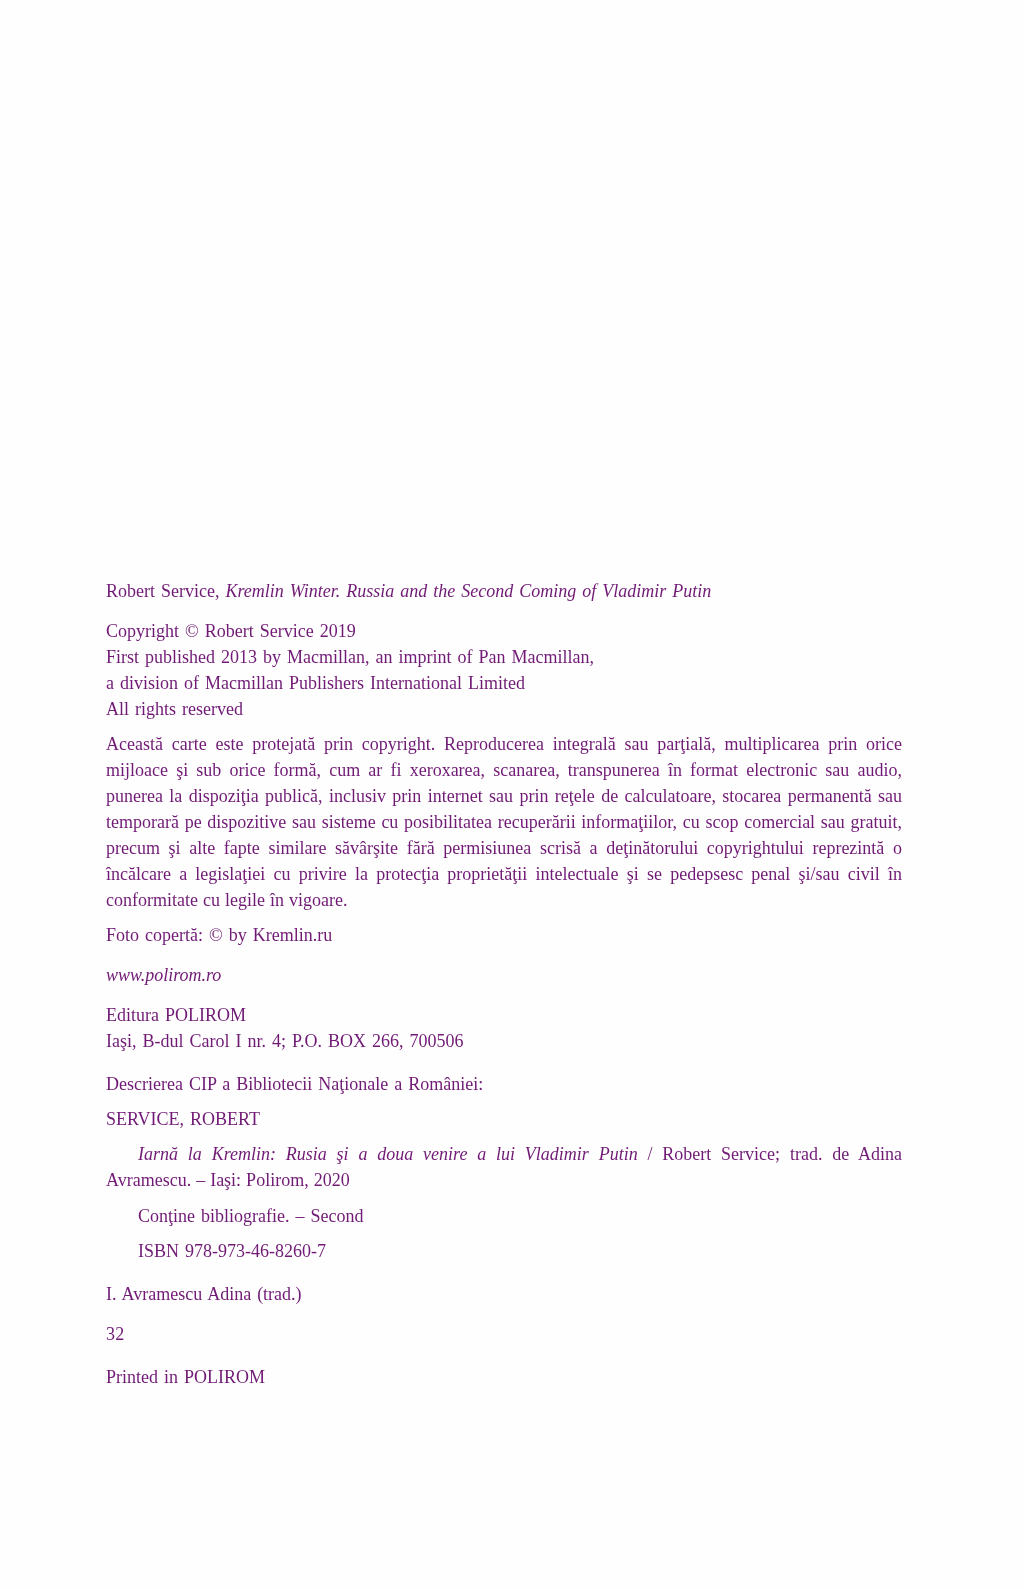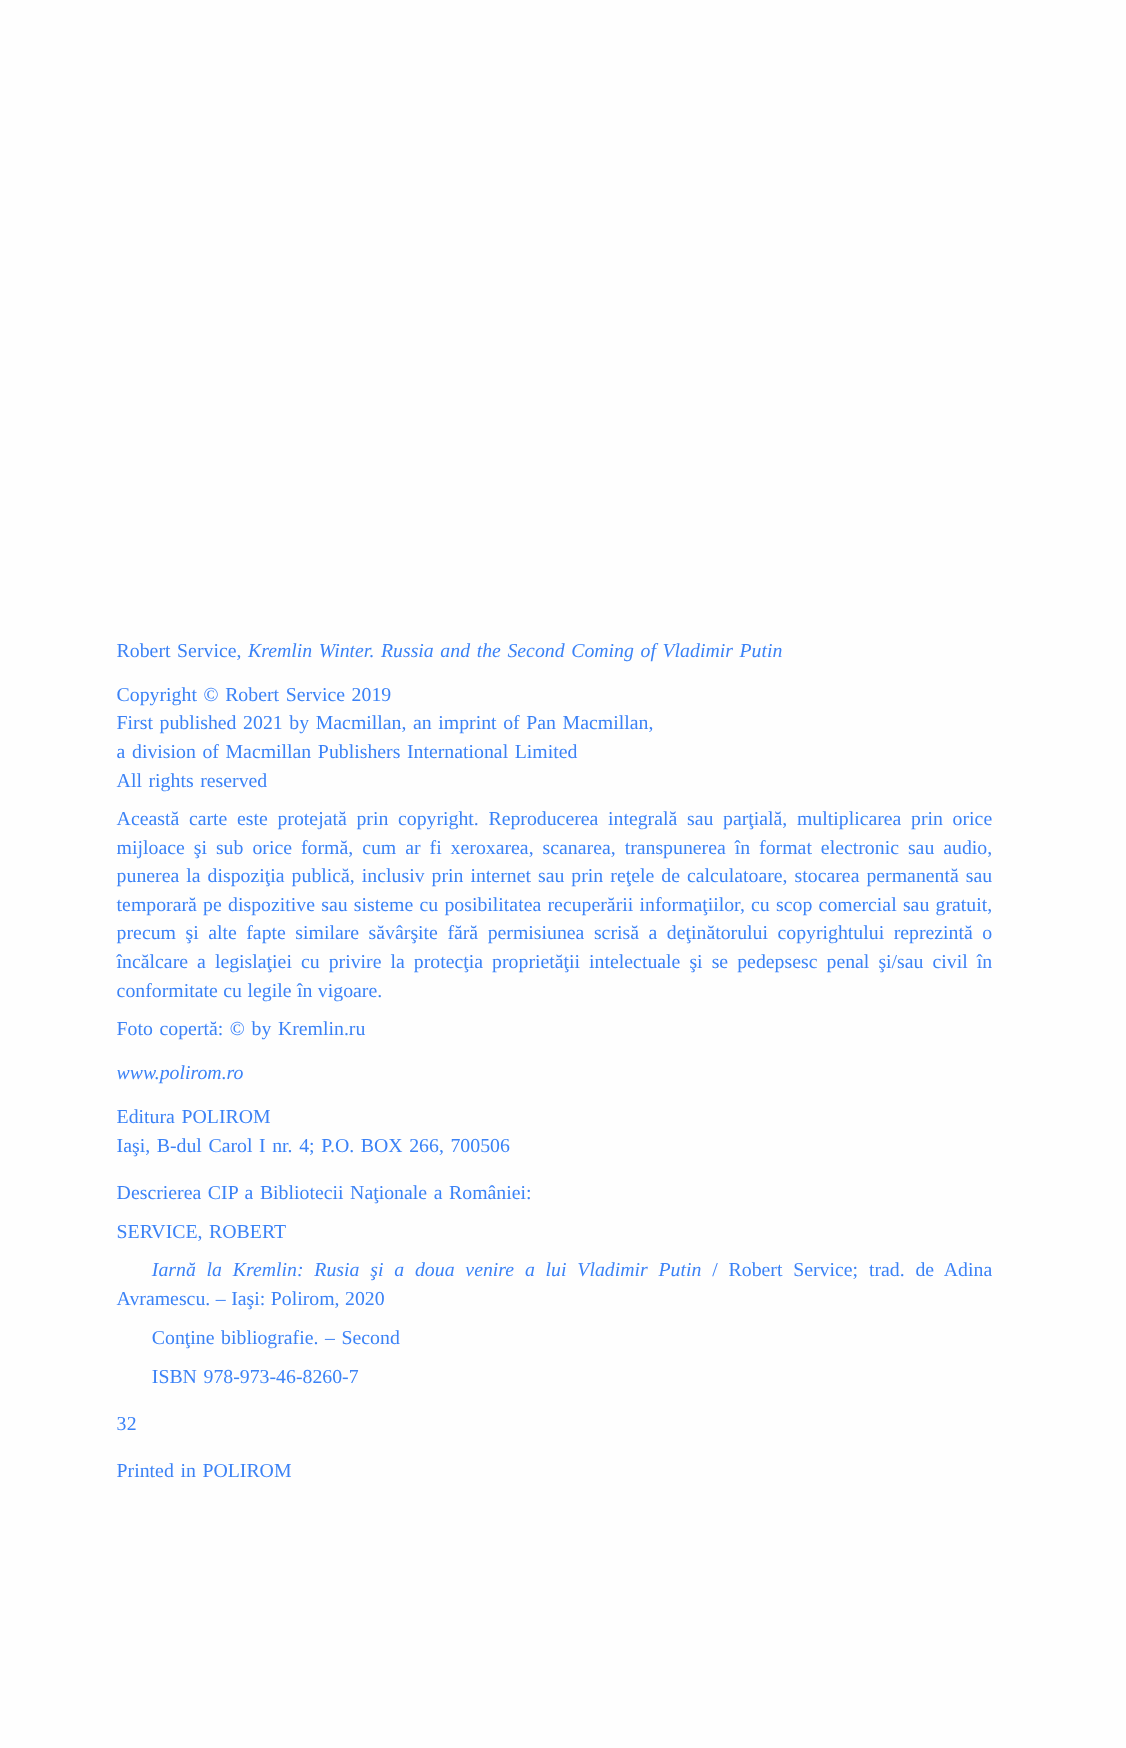--- a/index.html
+++ b/index.html
@@ -7,21 +7,21 @@
     background: #ffffff;
     width: 1024px;
     height: 1589px;
     overflow: hidden;
   }
   .page {
     position: relative;
     width: 1024px;
     height: 1589px;
     background: #fefefe;
-    color: #3b82f6;
+    color: #701a75;
     font-family: "Liberation Serif", "DejaVu Serif", serif;
     font-size: 18px;
     line-height: 26px;
     padding: 578px 122px 0 106px;
   }
   p { margin: 0; }
   .block { margin-bottom: 10px; }
   .gap-sm { margin-bottom: 9px; }
   .gap-md { margin-bottom: 14px; }
   .gap-lg { margin-bottom: 17px; }
@@ -39,21 +39,21 @@
 </style>
 </head>
 <body>
 
 <div class="page">
 
   <p class="block gap-md spaced"><span>Robert Service, </span><span class="italic">Kremlin Winter. Russia and the Second Coming of Vladimir Putin</span></p>
 
   <div class="block gap-sm spaced">
     <p>Copyright © Robert Service 2019</p>
-    <p>First published 2021 by Macmillan, an imprint of Pan Macmillan,</p>
+    <p>First published 2013 by Macmillan, an imprint of Pan Macmillan,</p>
     <p>a division of Macmillan Publishers International Limited</p>
     <p>All rights reserved</p>
   </div>
 
 
   <p class="block gap-sm justified">Această carte este protejată prin copyright. Reproducerea integrală sau parţială, multiplicarea prin orice mijloace şi sub orice formă, cum ar fi xeroxarea, scanarea, transpunerea în format electronic sau audio, punerea la dispoziţia publică, inclusiv prin internet sau prin reţele de calculatoare, stocarea permanentă sau temporară pe dispozitive sau sisteme cu posibilitatea recuperării informaţiilor, cu scop comercial sau gratuit, precum şi alte fapte similare săvârşite fără permisiunea scrisă a deţinătorului copyrightului reprezintă o încălcare a legislaţiei cu privire la protecţia proprietăţii intelectuale şi se pedepsesc penal şi/sau civil în conformitate cu legile în vigoare.</p>
 
   <p class="block gap-md spaced">Foto copertă: © by Kremlin.ru</p>
 
   <p class="block gap-md italic">www.polirom.ro</p>
@@ -66,18 +66,19 @@
   <p class="block gap-sm spaced">Descrierea CIP a Bibliotecii Naţionale a României:</p>
 
   <p class="block gap-sm spaced">SERVICE, ROBERT</p>
 
   <p class="block justified indent"><span class="italic">Iarnă la Kremlin: Rusia şi a doua venire a lui Vladimir Putin</span><span> / Robert Service; trad. de Adina Avramescu. – Iaşi: Polirom, 2020</span></p>
 
   <p class="block gap-sm indent-line spaced">Conţine bibliografie. – Second</p>
 
   <p class="block gap-lg indent-line spaced">ISBN 978-973-46-8260-7</p>
 
+  <p class="block gap-md spaced">I. Avramescu Adina (trad.)</p>
 
   <p class="block gap-lg pagenum">32</p>
 
   <p class="block spaced">Printed in POLIROM</p>
 
 </div>
 
 </body></html>

